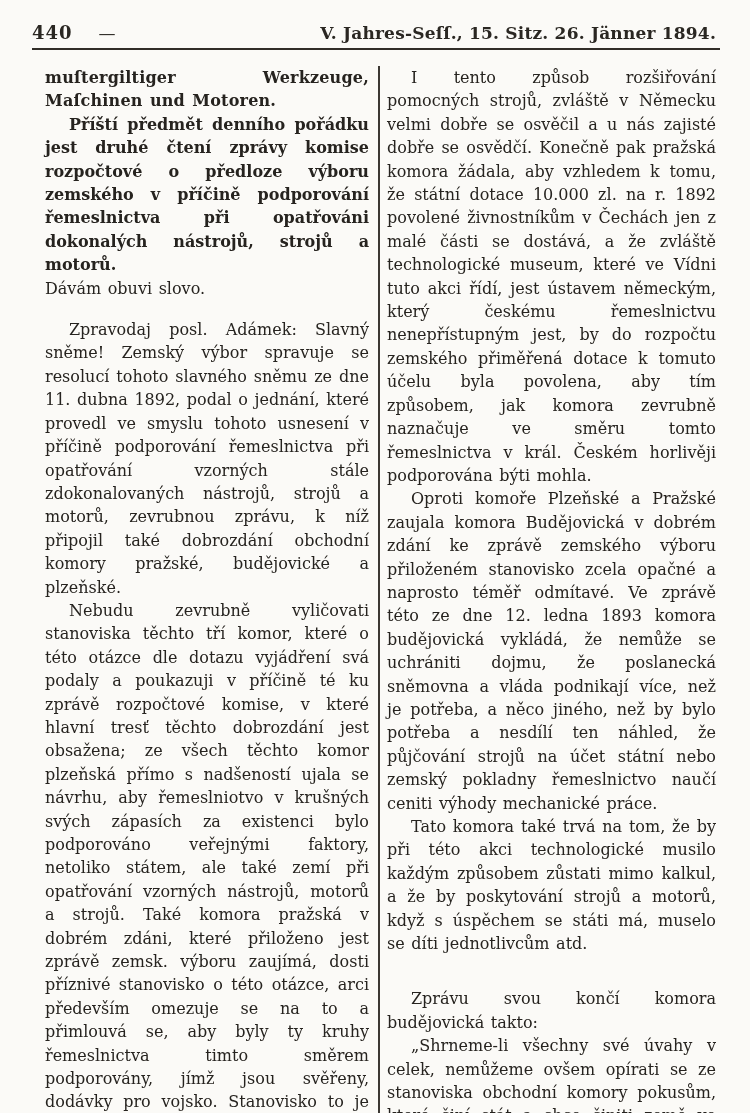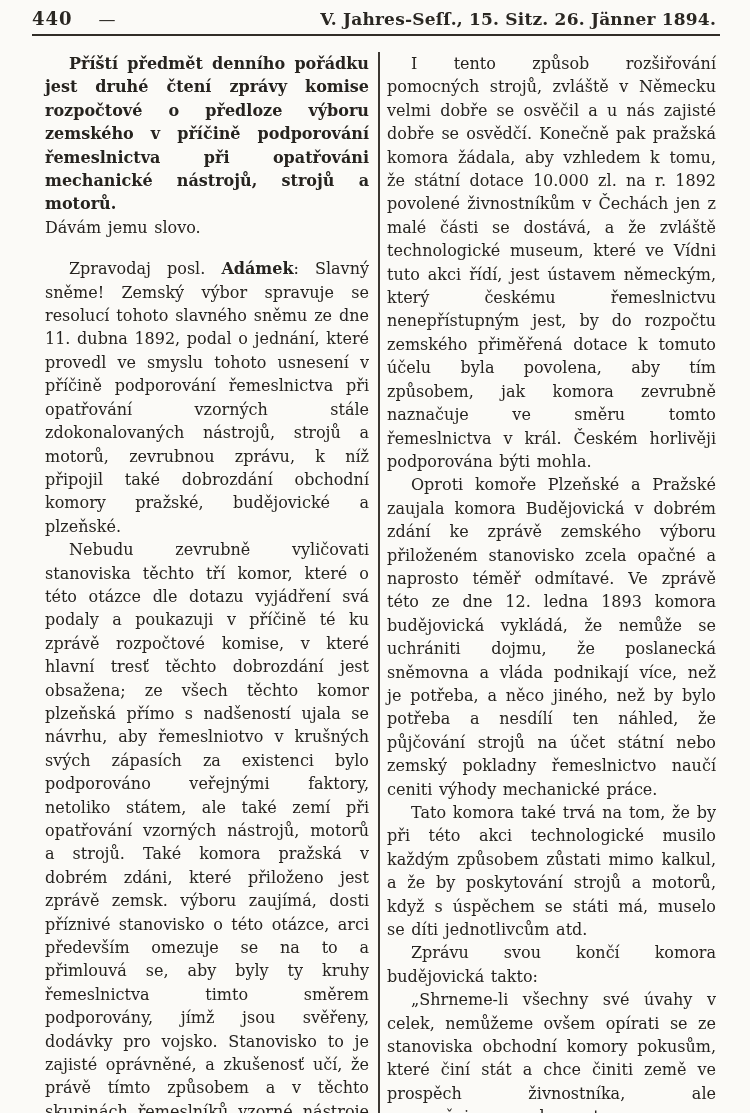--- a/index.html
+++ b/index.html
@@ -7,21 +7,21 @@
     width:750px;height:1113px;
     background:#fbfaf7;
     color:#26231f;
     font-family:"DejaVu Serif","Liberation Serif",serif;
     overflow:hidden;
     position:relative;
   }
   .page{
     width:750px;height:1113px;
     box-sizing:border-box;
-    padding:8px 30px 0 32px;
+    padding:22px 30px 0 32px;
   }
   
   .running-header{
     display:flex;
     align-items:baseline;
     justify-content:space-between;
     font-size:17px;
     white-space:nowrap;
     padding:0 4px 0 0;
     color:#2a2722;
@@ -49,43 +49,44 @@
   .col.right{flex:1;margin-left:7px;}
   .divider{
     width:2px;
     background:#3c3833;
     margin-left:9px;
     align-self:stretch;
   }
   p{margin:0;text-indent:24px;}
   p.noindent{text-indent:0;}
   p.gap-sm{margin-top:18px;}
-  p.gap-lg{}
+  p.gap-lg{margin-top:32px;}
   .bold{font-weight:bold;}
-  b{font-weight:bold;}
+  b{font-weight:normal;}
 </style>
 </head>
 <body>
 
 <div class="page">
 
   <div class="running-header">
     <span class="page-number">440</span>
     <span class="header-mid">
       <span>—</span>
       <span class="fraktur">V. Jahres-Seſſ., 15. Sitz. 26. Jänner 1894.</span>
     </span>
   </div>
   <hr class="header-rule">
 
   <div class="columns">
 
     <section class="col left">
-      <p class="bold">Příští předmět denního pořádku jest druhé čtení zprávy komise rozpočtové o předloze výboru zemského v příčině podporování řemeslnictva při opatřováni mechanické nástrojů, strojů a motorů.</p>
-      <p class="noindent">Dávám jemu slovo.</p>
+      <p class="fraktur noindent">muſtergiltiger Werkzeuge, Maſchinen und Motoren.</p>
+      <p class="bold">Příští předmět denního pořádku jest druhé čtení zprávy komise rozpočtové o předloze výboru zemského v příčině podporování řemeslnictva při opatřováni dokonalých nástrojů, strojů a motorů.</p>
+      <p class="noindent">Dávám obuvi slovo.</p>
       <p class="gap-sm"><span>Zpravodaj posl. </span><b>Adámek</b><span>: Slavný sněme! Zemský výbor spravuje se resolucí tohoto slavného sněmu ze dne 11. dubna 1892, podal o jednání, které provedl ve smyslu tohoto usnesení v příčině podporování řemeslnictva při opatřování vzorných stále zdokonalovaných nástrojů, strojů a motorů, zevrubnou zprávu, k níž připojil také dobrozdání obchodní komory pražské, budějovické a plzeňské.</span></p>
       <p>Nebudu zevrubně vyličovati stanoviska těchto tří komor, které o této otázce dle dotazu vyjádření svá podaly a poukazuji v příčině té ku zprávě rozpočtové komise, v které hlavní tresť těchto dobrozdání jest obsažena; ze všech těchto komor plzeňská přímo s nadšeností ujala se návrhu, aby řemeslniotvo v krušných svých zápasích za existenci bylo podporováno veřejnými faktory, netoliko státem, ale také zemí při opatřování vzorných nástrojů, motorů a strojů. Také komora pražská v dobrém zdáni, které přiloženo jest zprávě zemsk. výboru zaujímá, dosti příznivé stanovisko o této otázce, arci především omezuje se na to a přimlouvá se, aby byly ty kruhy řemeslnictva timto směrem podporovány, jímž jsou svěřeny, dodávky pro vojsko. Stanovisko to je zajisté oprávněné, a zkušenosť učí, že právě tímto způsobem a v těchto skupinách řemeslníků vzorné nástroje a stroje velmi dobře se osvědčují a i dále se osvědčovati budou, ano že bez těchto strojů malé řemeslnictvo ani dodávky pro vojsko, zvláště pokud se týče obuvi, přijimati a podnikati nemuže. (Tak jest!)</p>
 
     </section>
 
     <div class="divider"></div>
 
     <section class="col right">
       <p>I tento způsob rozšiřování pomocných strojů, zvláště v Německu velmi dobře se osvěčil a u nás zajisté dobře se osvědčí. Konečně pak pražská komora žádala, aby vzhledem k tomu, že státní dotace 10.000 zl. na r. 1892 povolené živnostníkům v Čechách jen z malé části se dostává, a že zvláště technologické museum, které ve Vídni tuto akci řídí, jest ústavem německým, který českému řemeslnictvu nenepřístupným jest, by do rozpočtu zemského přiměřená dotace k tomuto účelu byla povolena, aby tím způsobem, jak komora zevrubně naznačuje ve směru tomto řemeslnictva v král. Českém horlivěji podporována býti mohla.</p>
       <p>Oproti komoře Plzeňské a Pražské zaujala komora Budějovická v dobrém zdání ke zprávě zemského výboru přiloženém stanovisko zcela opačné a naprosto téměř odmítavé. Ve zprávě této ze dne 12. ledna 1893 komora budějovická vykládá, že nemůže se uchrániti dojmu, že poslanecká sněmovna a vláda podnikají více, než je potřeba, a něco jiného, než by bylo potřeba a nesdílí ten náhled, že půjčování strojů na účet státní nebo zemský pokladny řemeslnictvo naučí ceniti výhody mechanické práce.</p>

